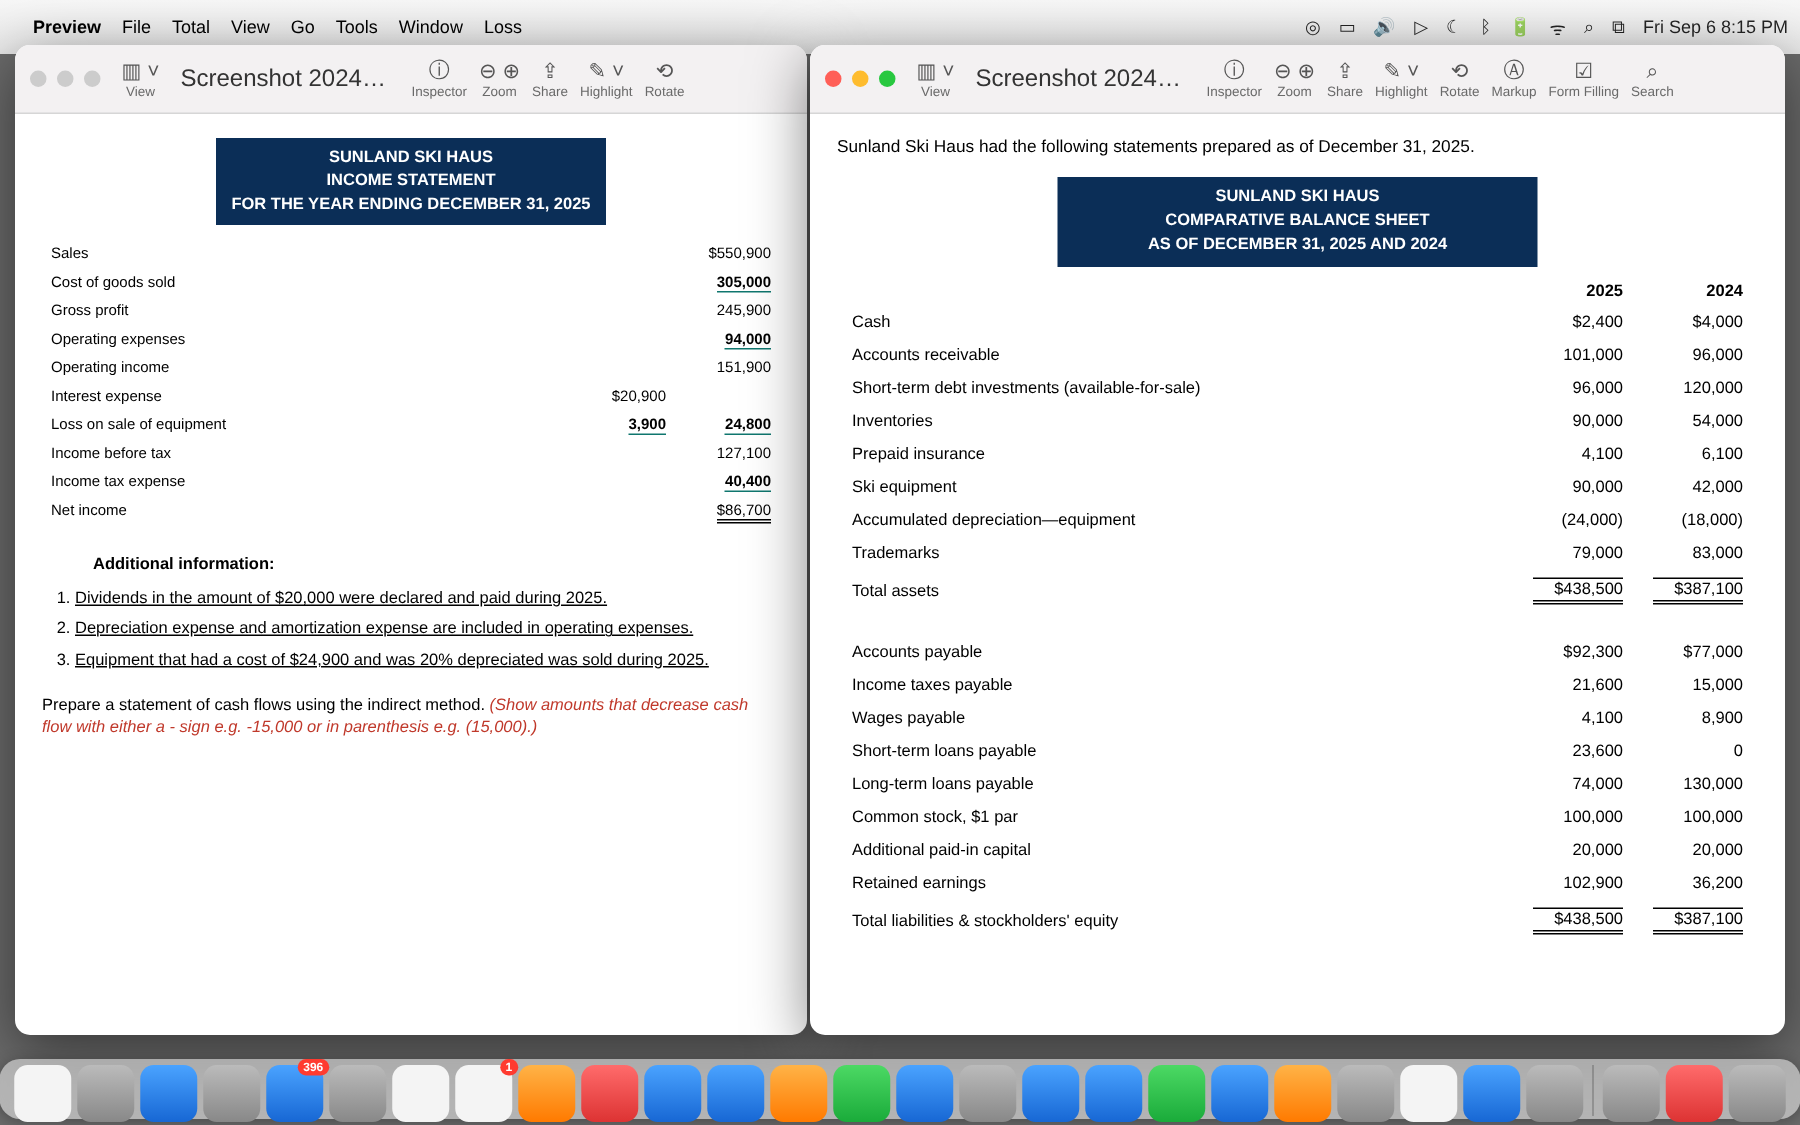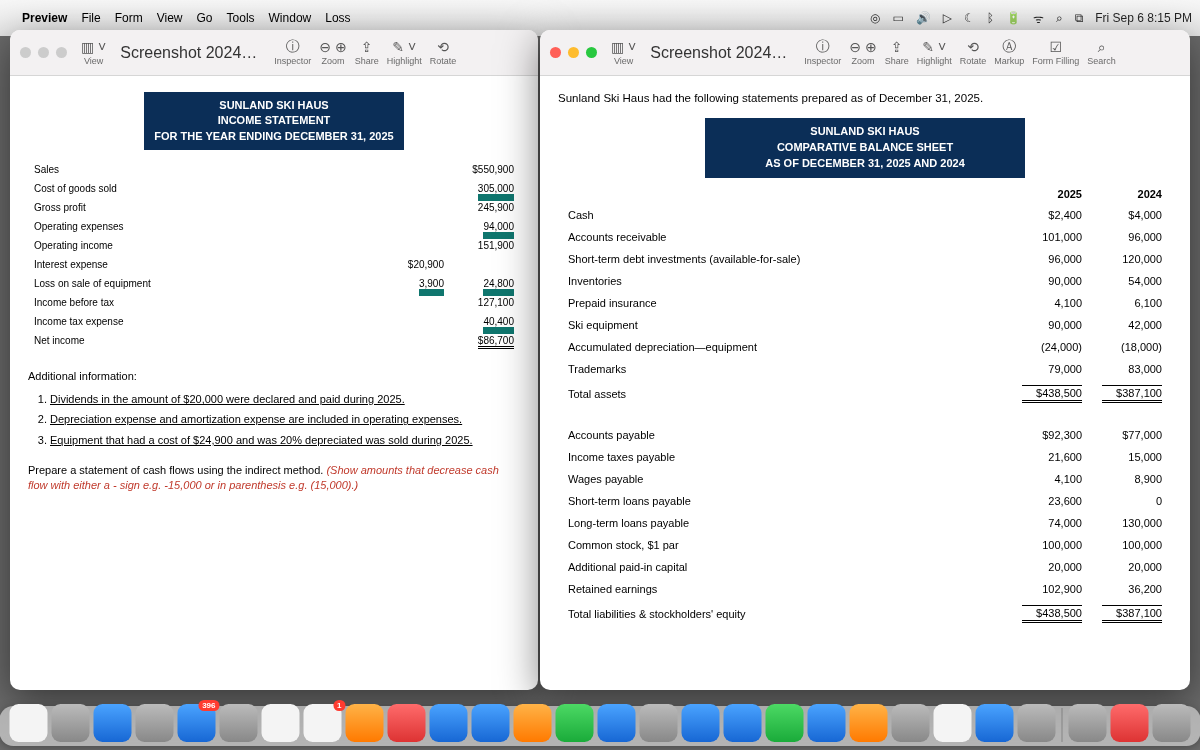--- a/index.html
+++ b/index.html
@@ -65,24 +65,24 @@
     padding:6px 10px;
     font-weight:600;
     font-size:11px;
     line-height:1.4;
     margin:0 auto 10px;
     width:260px;
   }
   table.fin { width:100%; border-collapse:collapse; font-size:10px;}
   table.fin td { padding:4px 6px; }
   table.fin td.num { text-align:right; width:70px; }
-  .under { border-bottom:7px solid #0f766e; }
+  .under { border-bottom:1px solid #0f766e;font-weight:bold; }
   .dblunder { border-bottom:3px double #000; }
   .addl { margin-top:20px; font-size:11px;}
-  .addl h4 { font-weight:400; margin-bottom:10px;}
+  .addl h4 { font-weight:700; margin-bottom:10px;margin-left:34px;}
   .addl ol { margin-left:22px; }
   .addl li { margin-bottom:6px; line-height:1.3;text-decoration:underline;}
   .instr { margin-top:16px; font-size:11px; line-height:1.4;}
   .instr .red { color:#c0392b; font-style:italic;}
   
   .caption { font-size:11.5px; margin-bottom:14px;}
   .bs-header {
     background:#0b2e57; color:#fff; text-align:center; padding:6px;
     font-weight:600; font-size:11px; line-height:1.45; width:320px; margin:0 auto 6px;
   }
@@ -90,42 +90,42 @@
   table.bs th { text-align:right; font-weight:600; padding:4px 10px;}
   table.bs th.lbl { text-align:left;}
   table.bs td { padding:5px 10px;}
   table.bs td.num { text-align:right; width:78px;}
   table.bs tr.total td.num span{ border-top:1px solid #000; border-bottom:3px double #000; padding:1px 0; display:inline-block; min-width:60px;}
   
   .dock {
     position:absolute; bottom:4px; left:50%; transform:translateX(-50%);
     height:40px; background:rgba(240,240,240,.55);
     border-radius:14px; padding:4px 10px;
-    display:flex; gap:4px; align-items:flex-end;
+    display:flex; gap:4px; align-items:flex-start;
     backdrop-filter: blur(6px);
     box-shadow:0 2px 10px rgba(0,0,0,.3);
   }
   .dock .app { width:38px; height:38px; border-radius:9px; background:linear-gradient(#bbb,#888); position:relative;}
   .dock .app.blue{background:linear-gradient(#4aa3ff,#1767d4);}
   .dock .app.green{background:linear-gradient(#4cd964,#1aab3a);}
   .dock .app.red{background:linear-gradient(#ff6b6b,#d33);}
   .dock .app.orange{background:linear-gradient(#ffb347,#ff7a00);}
   .dock .app.white{background:#f4f4f4;}
   .dock .divider{width:1px; height:34px; background:rgba(0,0,0,.25); margin:0 2px;}
   .badge { position:absolute; top:-4px; right:-4px; background:#ff3b30; color:#fff;
     font-size:8px; border-radius:8px; padding:1px 4px; font-weight:600;}
 </style>
 </head>
 <body>
 
 <div class="menubar">
   <span class="apple"></span>
   <span class="appname">Preview</span>
   <span>File</span>
-  <span>Form</span>
+  <span>Total</span>
   <span>View</span>
   <span>Go</span>
   <span>Tools</span>
   <span>Window</span>
   <span>Loss</span>
   <div class="spacer"></div>
   <div class="right">
     <span>◎</span>
     <span>▭</span>
     <span>🔊</span>

